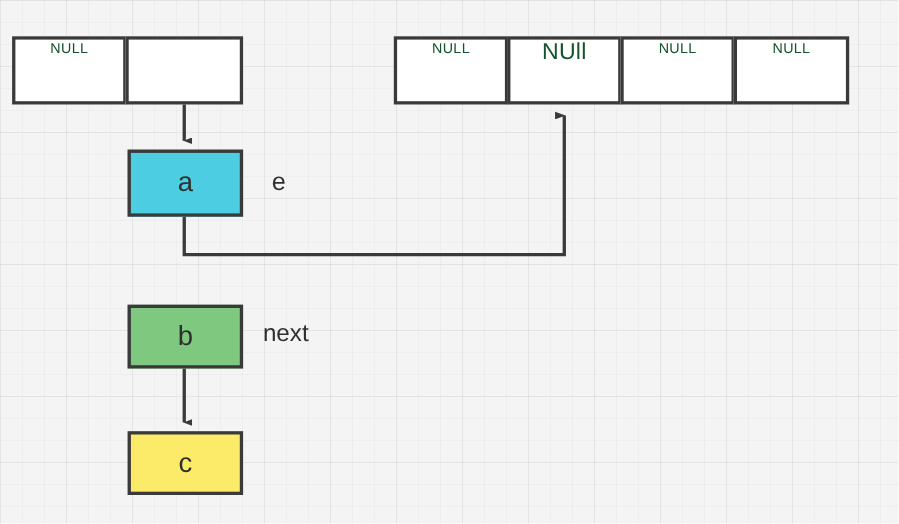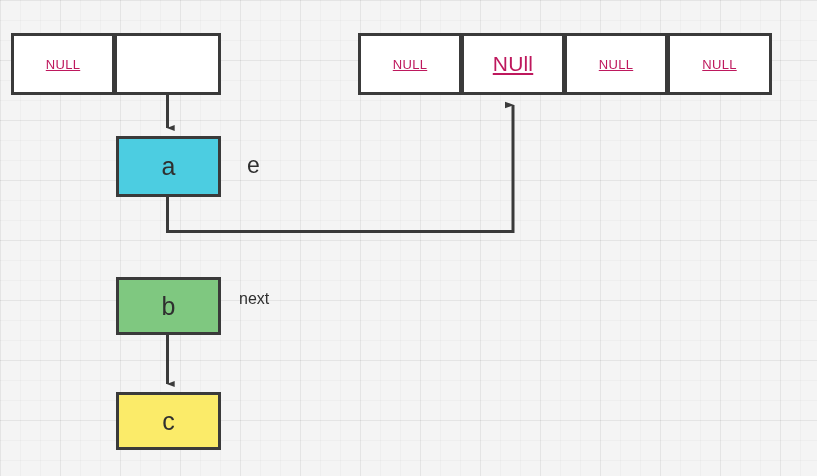--- a/index.html
+++ b/index.html
@@ -23,26 +23,25 @@
     font-family: "Liberation Sans", sans-serif;
     -webkit-font-smoothing: antialiased;
   }
 
   .cell {
     position: absolute;
     box-sizing: border-box;
     background: #ffffff;
     border: 3px solid #3a3a3a;
     display: flex;
-    align-items: center;
+    align-items: flex-start;
     justify-content: center;
-    color: #be185d;
+    color: #14532d;
     font-size: 13px;
     letter-spacing: 0.3px;
-    text-decoration: underline;
   }
   .cell.big-label { font-size: 21px; letter-spacing: 0.2px; }
 
   .node {
     position: absolute;
     box-sizing: border-box;
     border: 3px solid #3a3a3a;
     display: flex;
     align-items: center;
     justify-content: center;
@@ -121,17 +120,17 @@
   </div>
 
   <div class="node" style="left:116px; top:392px; width:105px; height:58px; background:#fbeb69;">
     <span>c</span>
   </div>
 
   <div class="free-label" style="left:247px; top:152px; font-size:23px;">
     <span>e</span>
   </div>
 
-  <div class="free-label" style="left:239px; top:290px; font-size:16px;">
+  <div class="free-label" style="left:239px; top:290px; font-size:22px;">
     <span>next</span>
   </div>
 
 </div>
 
 </body></html>

